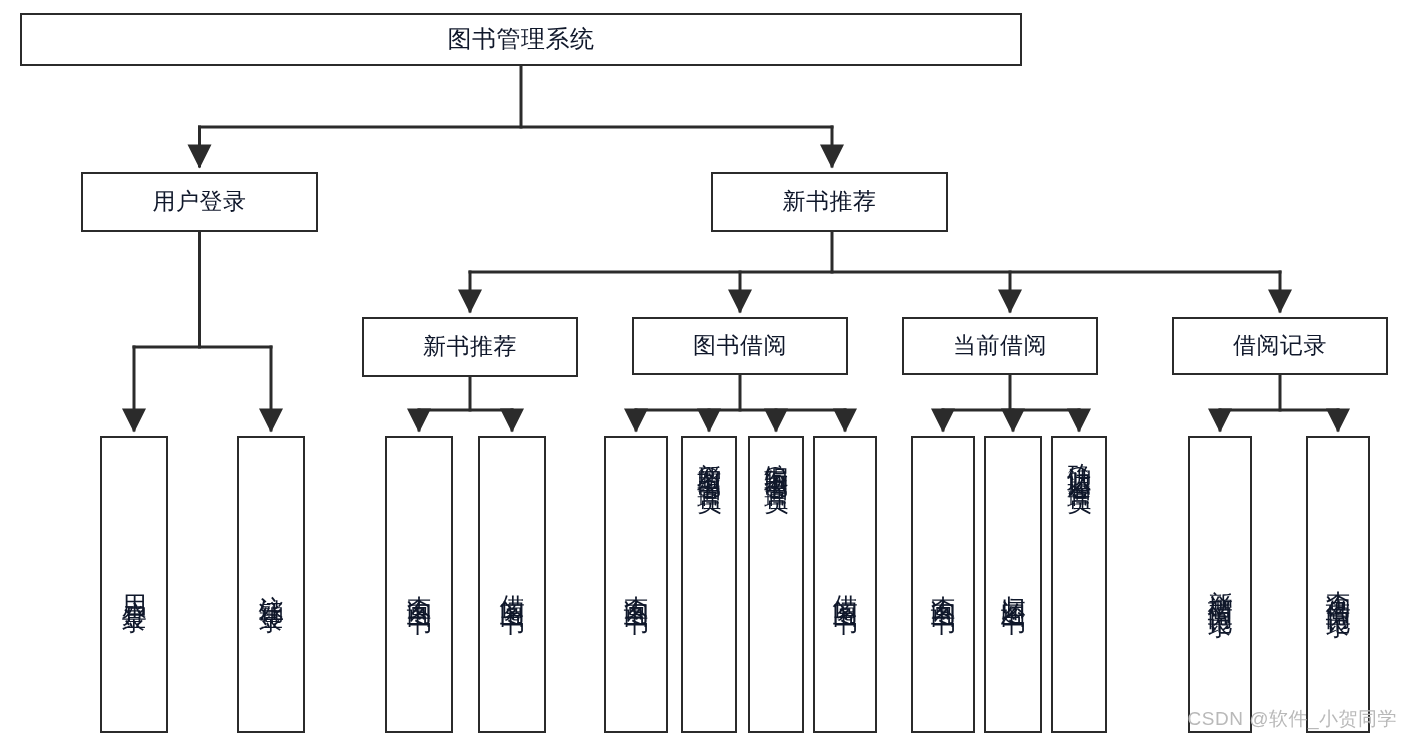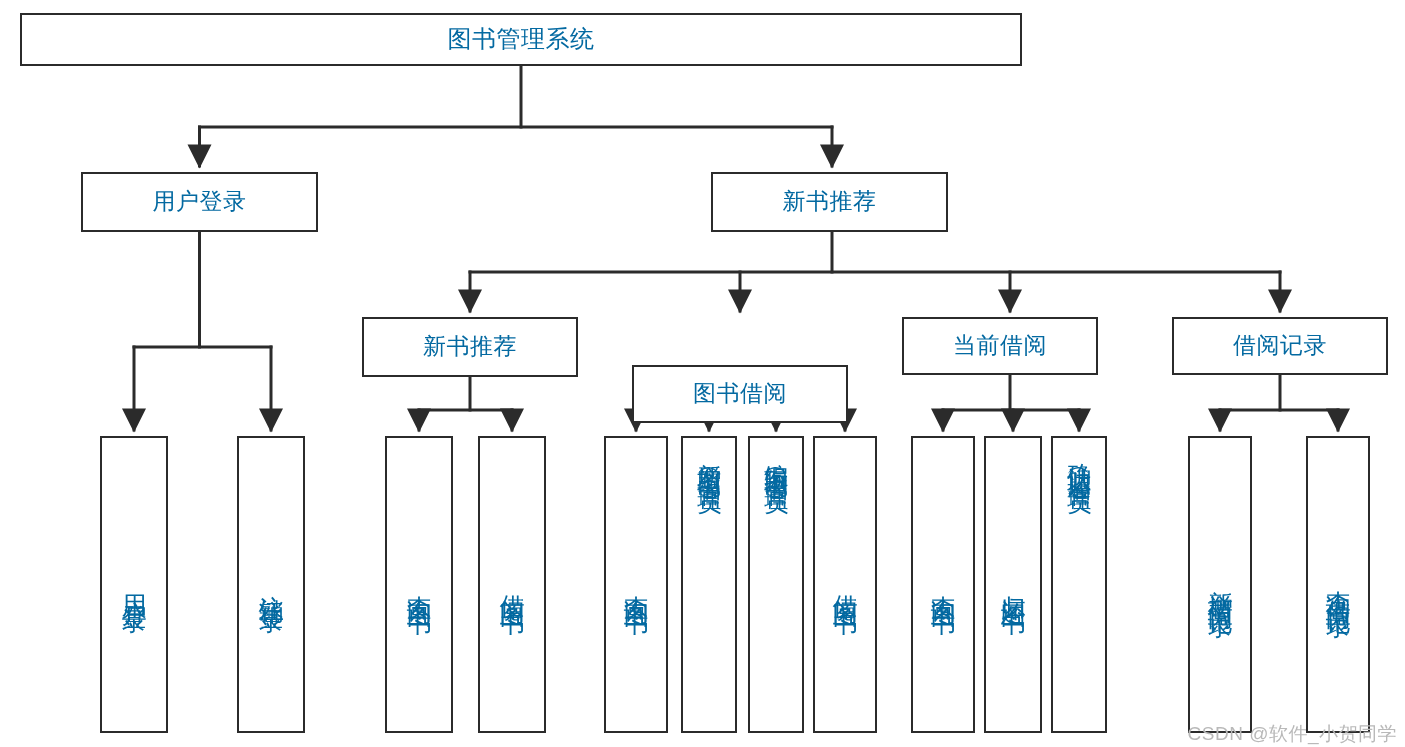--- a/index.html
+++ b/index.html
@@ -32,21 +32,21 @@
     background: #ffffff;
     display: flex;
     align-items: center;
     justify-content: center;
     color: #1a1a1a;
   }
   .node-label {
     display: block;
     text-align: right;
     letter-spacing: 0.5px;
-    color: #0369a1;
+    color: #0f172a;
   }
   
   .node.horiz .node-label {
     writing-mode: horizontal-tb;
     font-size: 23px;
     line-height: 1.1;
     white-space: nowrap;
   }
   #node-root .node-label { font-size: 24px; }
 
@@ -70,21 +70,21 @@
     font-size: 24px;
   }
   
   .node.vert.center-v {
     align-items: center;
     padding-top: 0;
   }
   #watermark {
     position: absolute;
     right: 8px;
-    bottom: 0;
+    bottom: 15px;
     font-size: 19px;
     color: #b9b9b9;
     letter-spacing: 0.5px;
     white-space: nowrap;
     font-family: "Liberation Sans", "DejaVu Sans", sans-serif;
   }
 </style>
 </head>
 <body>
 
@@ -149,21 +149,21 @@
   </div>
 
   <div class="node horiz" style="left:711px; top:172px; width:237px; height:60px;">
     <span class="node-label">新书推荐</span>
   </div>
 
   <div class="node horiz" style="left:362px; top:317px; width:216px; height:60px;">
     <span class="node-label">新书推荐</span>
   </div>
 
-  <div class="node horiz" style="left:632px; top:317px; width:216px; height:58px;margin-top:48px;">
+  <div class="node horiz" style="left:632px; top:317px; width:216px; height:58px;">
     <span class="node-label">图书借阅</span>
   </div>
 
   <div class="node horiz" style="left:902px; top:317px; width:196px; height:58px;">
     <span class="node-label">当前借阅</span>
   </div>
 
   <div class="node horiz" style="left:1172px; top:317px; width:216px; height:58px;">
     <span class="node-label">借阅记录</span>
   </div>

